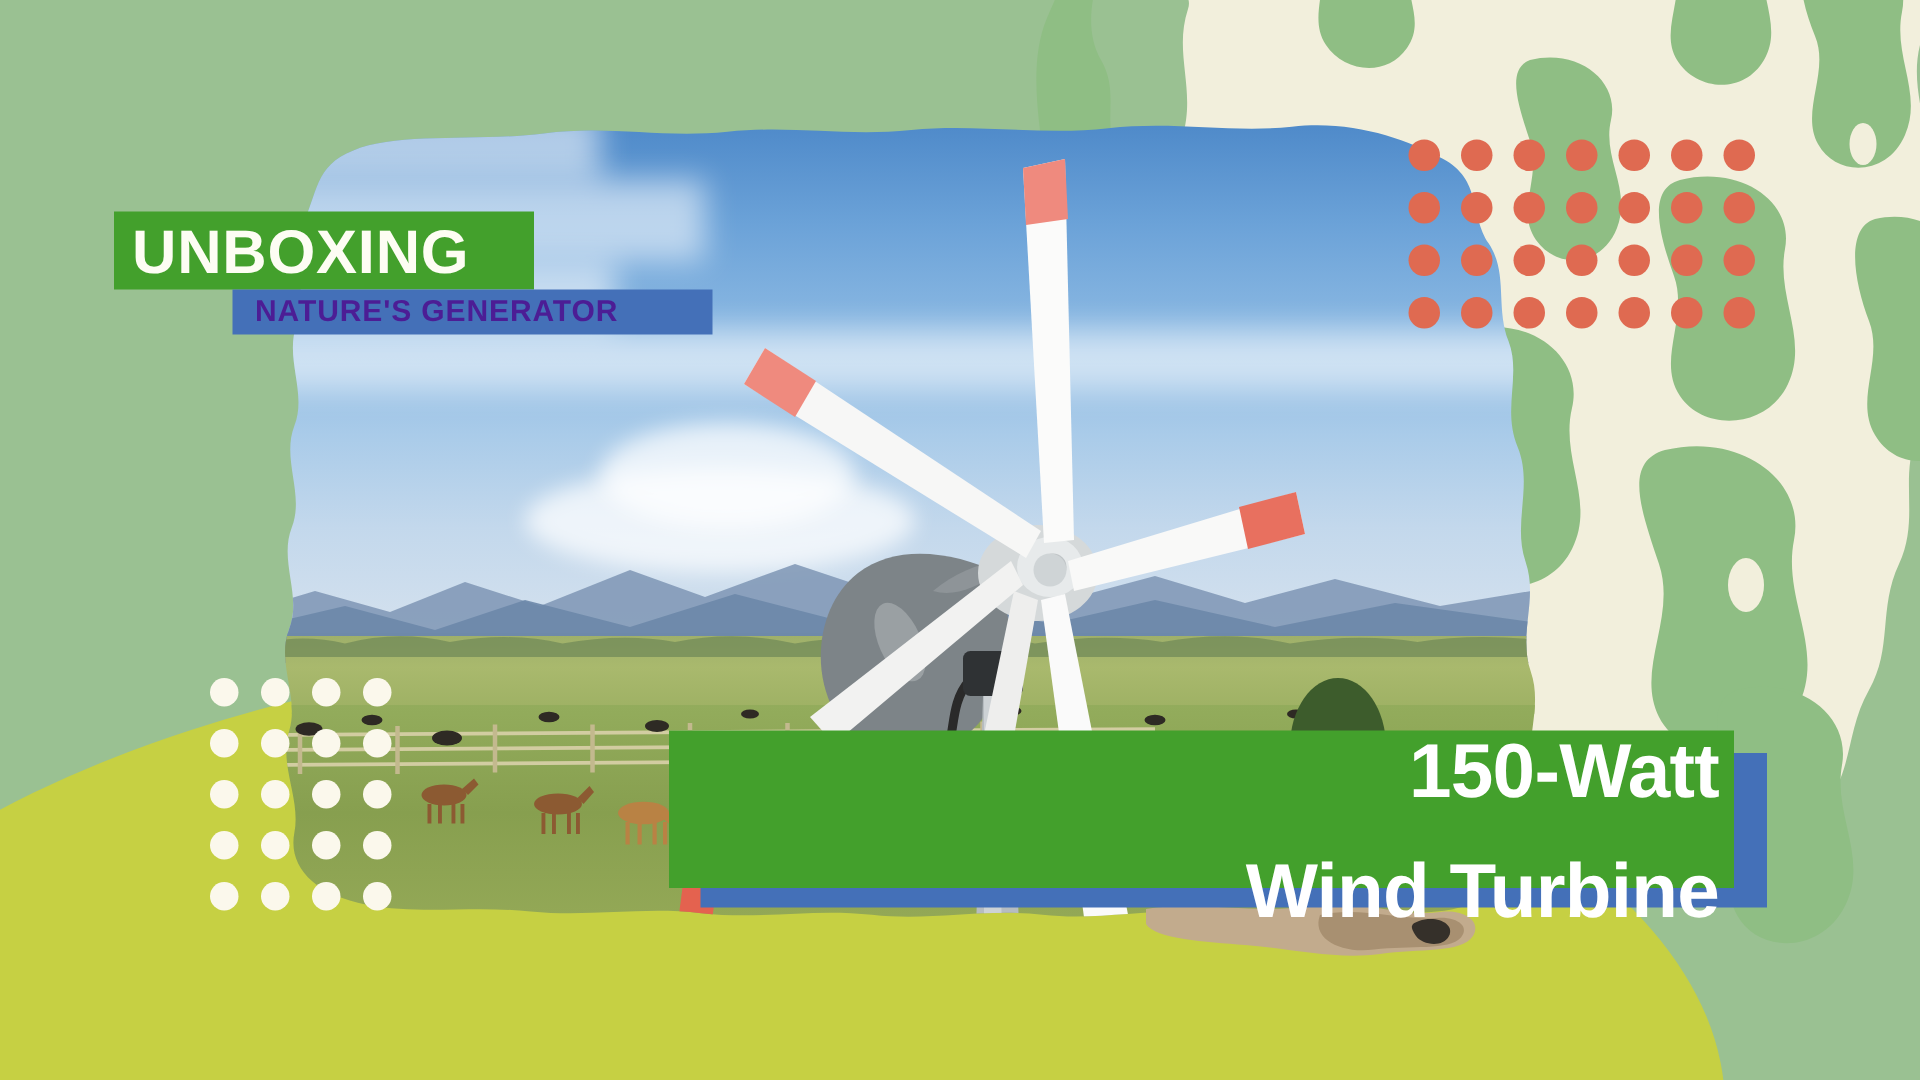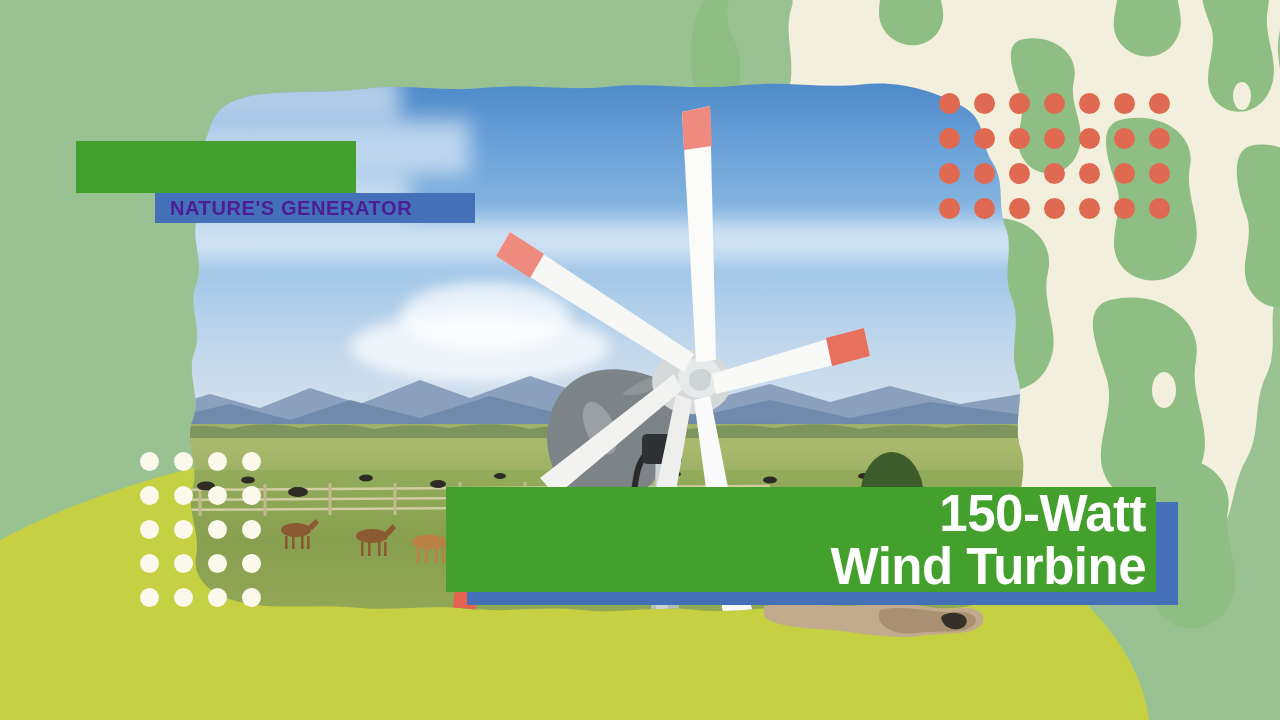--- a/index.html
+++ b/index.html
@@ -139,21 +139,21 @@
     left: 446px; top: 487px;
     width: 700px; height: 98px;
     color: #ffffff;
     font-size: 51px;
     font-weight: 900;
     line-height: 53px;
     text-align: right;
     letter-spacing: -0.5px;
   }
   #headline-text .l1 { display: block; }
-  #headline-text .l2 { display: block; }
+  #headline-text .l2 { display: block; margin-top: 27px; }
 
   
   .dotgrid { position: absolute; display: grid; }
   #dots-red {
     left: 939px; top: 93px;
     grid-template-columns: repeat(7, 35px);
     grid-template-rows: repeat(4, 35px);
   }
   #dots-red i {
     width: 21px; height: 21px; border-radius: 50%;
@@ -458,20 +458,21 @@
     <svg width="240" height="44" viewBox="0 0 240 44" xmlns="http://www.w3.org/2000/svg">
       <path d="M4,10 C40,4 78,14 112,8 C146,2 172,16 200,12 C216,10 228,18 222,28
                C214,40 186,36 160,40 C130,44 98,36 70,34 C44,32 10,30 4,20 Z" fill="#c2ab8d"></path>
       <path d="M120,14 C146,8 176,18 198,16 C212,15 220,22 214,29
                C206,38 180,34 156,37 C134,40 114,30 120,14 Z" fill="#a89071"></path>
       <path d="M186,18 C198,14 210,20 206,28 C202,36 188,34 184,28 C180,22 180,20 186,18 Z" fill="#35302a"></path>
     </svg>
   </div>
 
   <div class="layer" id="unboxing-block"></div>
+  <div id="unboxing-text">UNBOXING</div>
 
   <div class="layer" id="subtitle-block"></div>
   <div id="subtitle-text">NATURE'S GENERATOR</div>
 
   <div class="layer" id="headline-blue"></div>
   <div class="layer" id="headline-green"></div>
   <div id="headline-text">
     <span class="l1">150-Watt</span>
     <span class="l2">Wind Turbine</span>
   </div>

